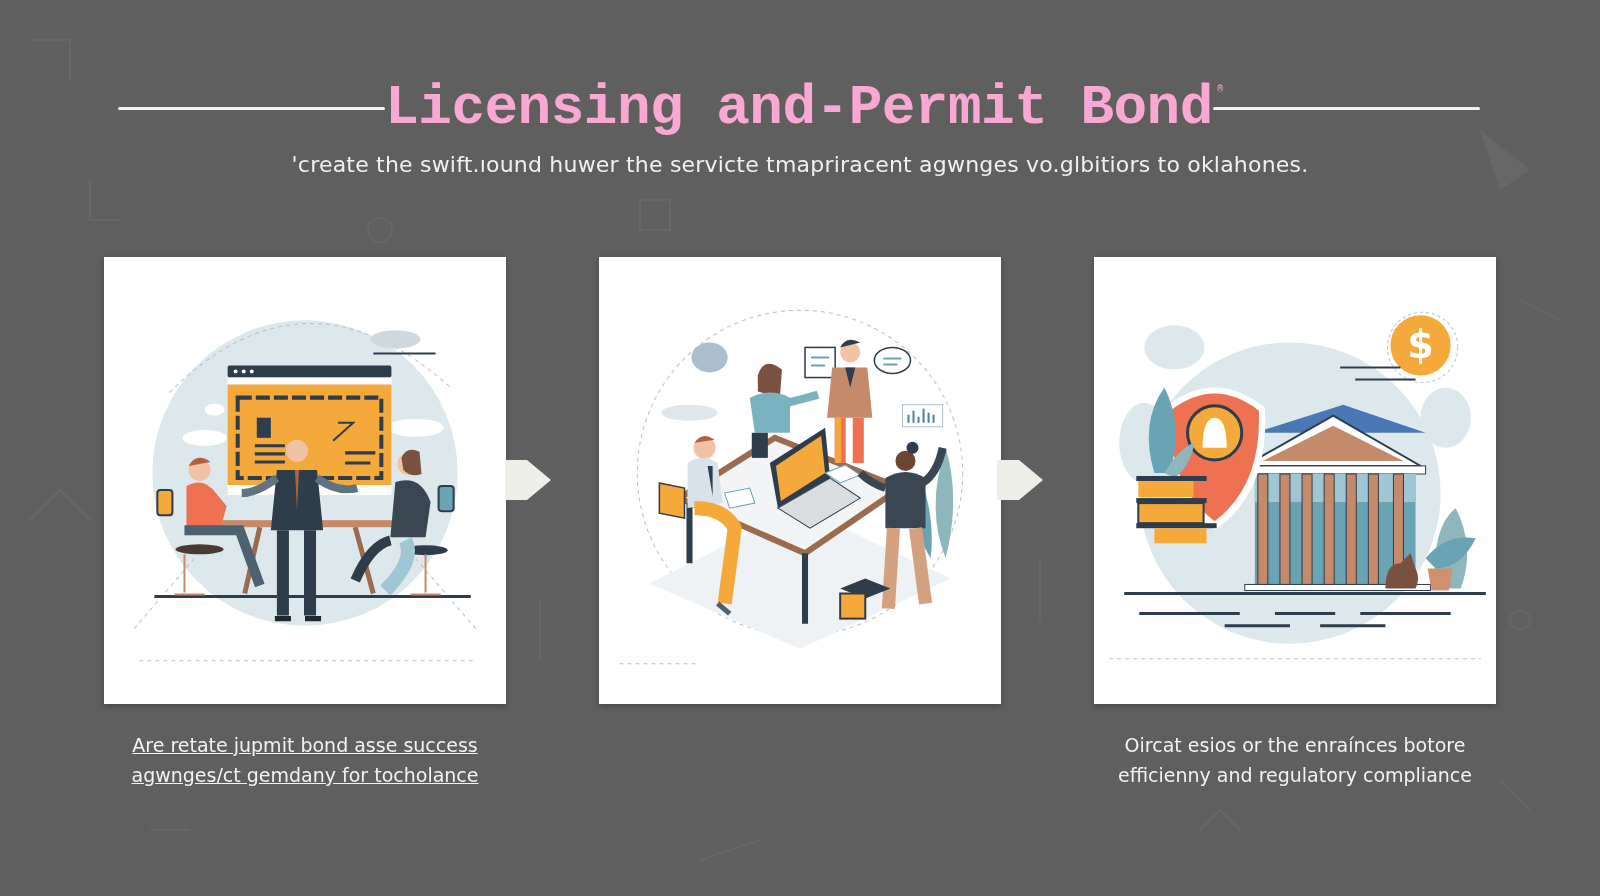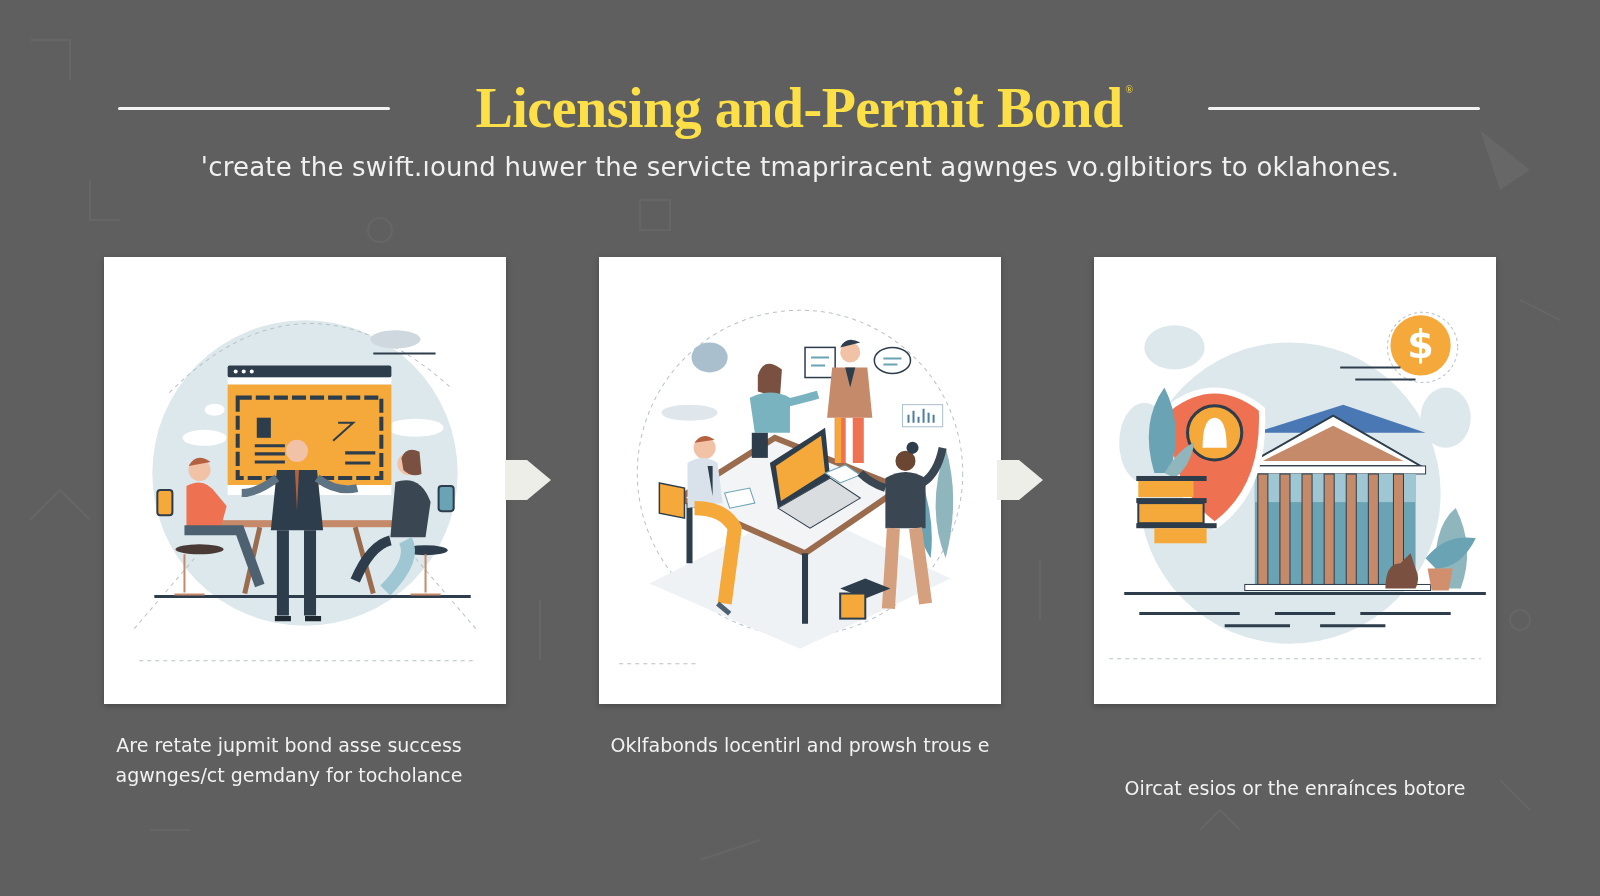--- a/index.html
+++ b/index.html
@@ -10,28 +10,28 @@
     color: #ffffff;
     position: relative;
   }
   .bg-doodles { position: absolute; inset: 0; pointer-events: none; }
   .title-row {
     position: absolute; left: 118px; top: 68px; width: 1362px; height: 80px;
     display: flex; align-items: center; justify-content: space-between;
   }
   .rule { height: 3px; background: #f2f2f2; width: 272px; border-radius: 2px; }
   .title {
-    font-family: Liberation Serif, serif;
+    font-family: Liberation Mono, monospace;
     font-weight: bold; font-size: 56px; letter-spacing: -0.5px;
-    color: #fde047; white-space: nowrap; position: relative;
+    color: #f9a8d4; white-space: nowrap; position: relative;
   }
   .title .reg { font-size: 10px; position: absolute; right: -10px; top: 8px; font-weight: normal; }
   .subtitle {
     position: absolute; left: 0; width: 1600px; top: 152px; text-align: center;
-    font-size: 26px; color: #f0f0f0; letter-spacing: 0.2px;
+    font-size: 22px; color: #f0f0f0; letter-spacing: 0.2px;
   }
   .card {
     position: absolute; top: 257px; width: 402px; height: 447px;
     background: #ffffff;
     box-shadow: 0 2px 6px rgba(0,0,0,0.25);
   }
   .card svg { width: 100%; height: 100%; display: block; }
   .arrow { position: absolute; width: 50px; height: 52px; top: 454px; }
   .caption {
     position: absolute; top: 730px; width: 402px; text-align: center;
@@ -253,22 +253,22 @@
     <path d="M330 300 q20 -25 50 -20 q-15 30 -40 30 z" fill="#6aa3b4"></path>
     <path d="M332 310 h25 l-4 22 h-17 z" fill="#d28f6e"></path>
 
     <path d="M290 330 q0 -25 15 -25 l10 -10 l5 15 q5 10 0 20 z" fill="#7a5040"></path>
 
     <path d="M30 335 h360" stroke="#2e3d4b" stroke-width="3"></path>
     <path d="M45 355 h100 M180 355 h60 M265 355 h90 M130 367 h65 M225 367 h65" stroke="#2e3d4b" stroke-width="3"></path>
   </svg>
 </div>
 
-<div class="caption" style="left:88px;">
+<div class="caption" style="left:104px;text-decoration:underline;">
   <div>Are retate jupmit bond asse success</div>
   <div>agwnges/ct gemdany for tocholance</div>
 </div>
 <div class="caption" style="left:599px;">
-  <div>Oklfabonds locentirl and prowsh trous e</div>
-</div>
-<div class="caption" style="left:1094px;margin-top:43px;">
+</div>
+<div class="caption" style="left:1094px;">
   <div>Oircat esios or the enraínces botore</div>
+  <div>efficienny and regulatory compliance</div>
 </div>
 
 </body></html>

